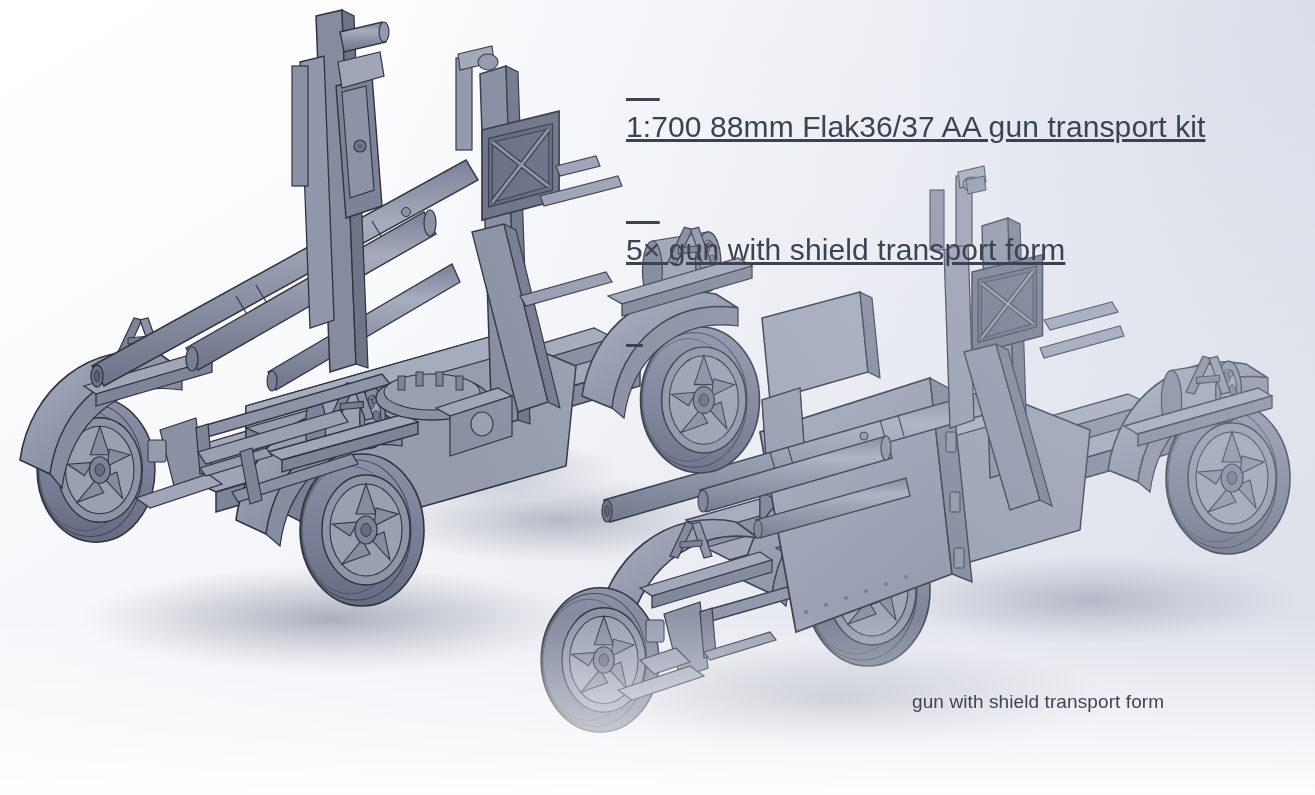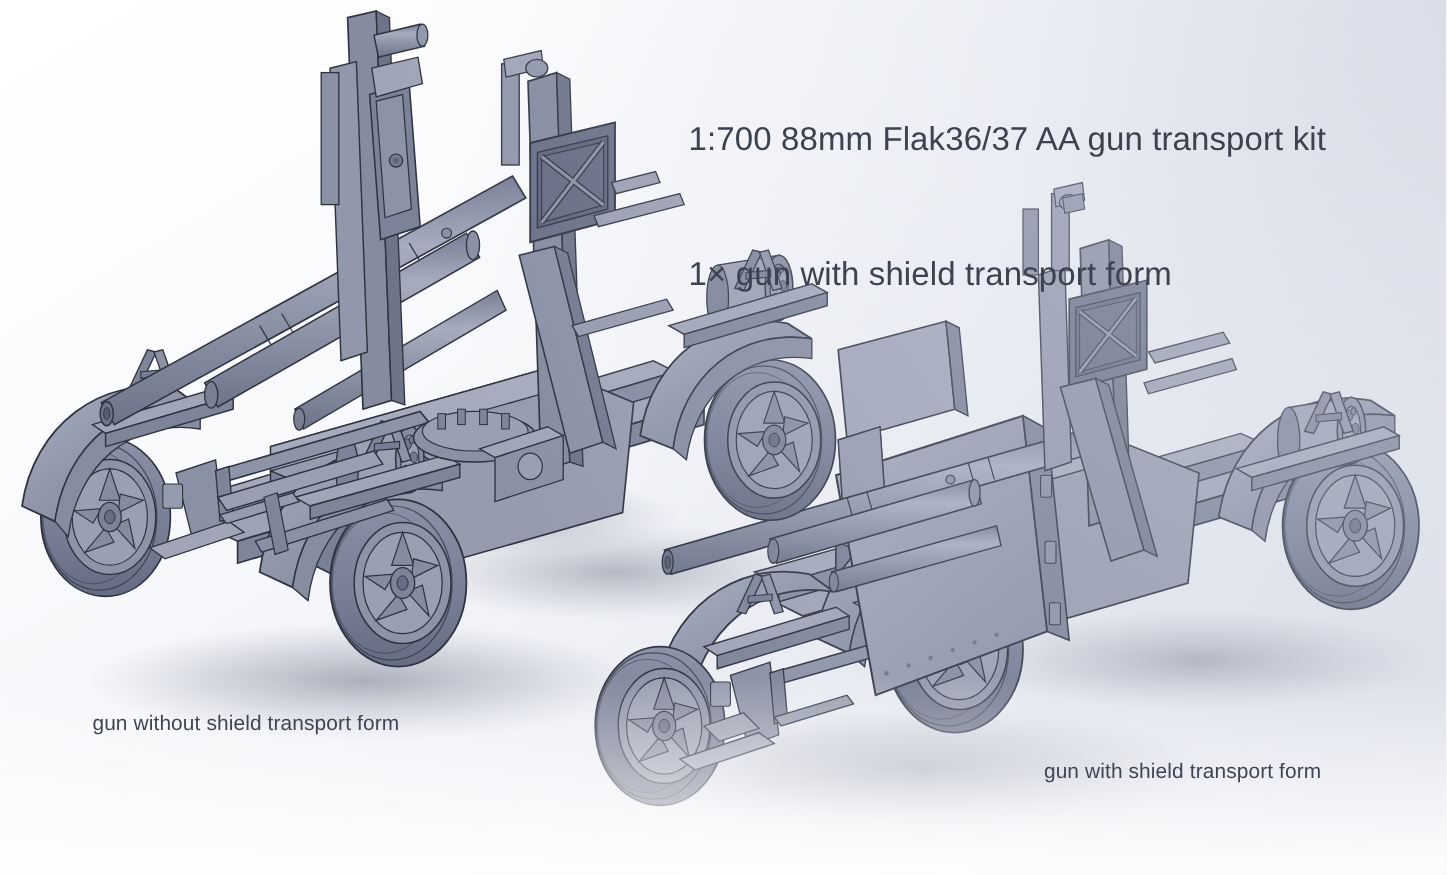--- a/index.html
+++ b/index.html
@@ -31,24 +31,25 @@
   .ann{
     position:absolute;
     color:#3f4653;
     white-space:pre;
     letter-spacing:0.1px;
   }
   #titleblock{
     left:626px;top:24px;
     font-size:30px;line-height:41px;
     color:#3c4350;
+    text-decoration:underline;
   }
   #titleblock div{white-space:pre;}
   #cap-left{ left:84px;  top:648px; font-size:19px; }
-  #cap-right{ left:949px; top:691px; font-size:19px; }
+  #cap-right{ left:912px; top:691px; font-size:19px; }
 
   
   #models{position:absolute;left:0;top:0;width:1315px;height:795px;}
 </style>
 </head>
 <body>
 
 <div id="stage">
 
   <svg id="models" viewBox="0 0 1315 795">
@@ -449,20 +450,19 @@
         <ellipse cx="482" cy="424" rx="11" ry="12" fill="#9aa0b2" stroke="#2e3340" stroke-width="1.1"></ellipse>
       </g>
     </g>
   </svg>
 
   <div id="vignette"></div>
   <div id="floorglow"></div>
 
   <div id="titleblock" class="ann">
     <div>1:700 88mm Flak36/37 AA gun transport kit</div>
-    <div>1× gun with shield transport form</div>
+    <div>5× gun with shield transport form</div>
   </div>
 
-  <div id="cap-left" class="ann">gun without shield transport form</div>
 
   <div id="cap-right" class="ann">gun with shield transport form</div>
 
 </div>
 
 </body></html>

